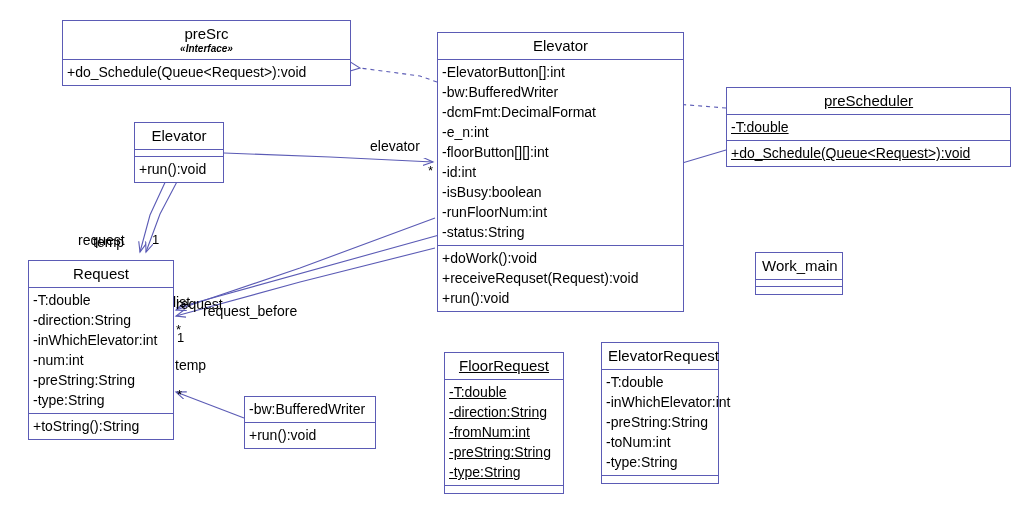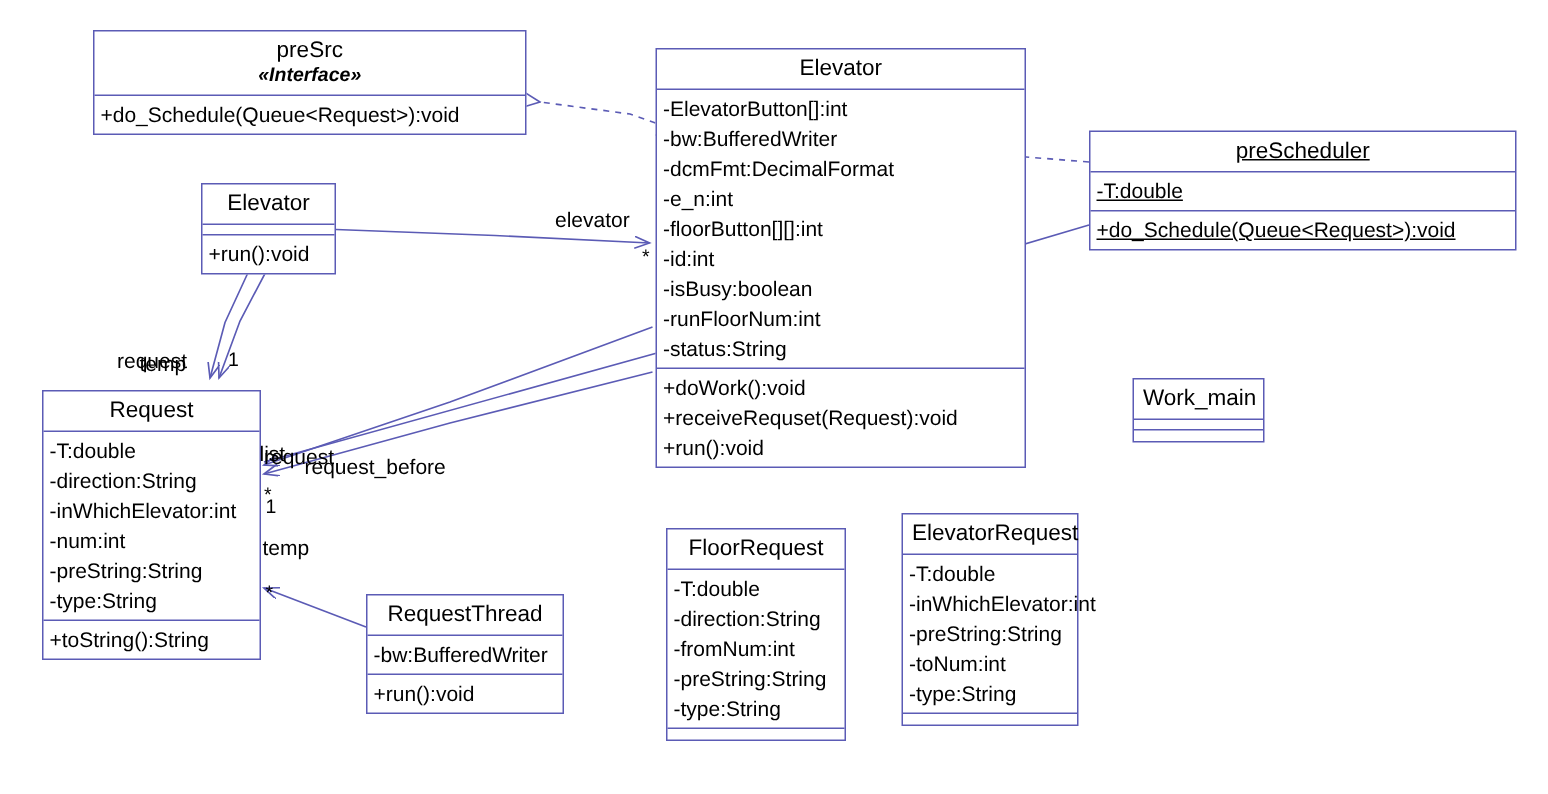--- a/index.html
+++ b/index.html
@@ -30,21 +30,21 @@
     box-sizing: border-box;
     text-align: center;
     font-size: 15px;
     color: #000000;
     padding: 4px 6px 5px 6px;
     line-height: 1.15;
     border-bottom: 1px solid #5b5bb5;
   }
   .uml-stereotype {
     display: block;
-    font-size: 13px;
+    font-size: 10px;
     font-style: italic;
     font-weight: bold;
     line-height: 1.1;
     margin-top: 1px;
   }
   .uml-compartment {
     box-sizing: border-box;
     padding: 2px 3px 3px 4px;
     border-bottom: 1px solid #5b5bb5;
   }
@@ -228,32 +228,29 @@
 
   <div class="uml-class" style="left:755px; top:252px; width:88px;">
     <div class="uml-name">
       <span>Work_main</span>
     </div>
     <div class="uml-compartment empty"></div>
     <div class="uml-compartment empty"></div>
   </div>
 
   <div class="uml-class" style="left:244px; top:396px; width:132px;">
-    <div class="uml-name">
-      <span>RequestThread</span>
-    </div>
     <div class="uml-compartment">
       <div class="uml-row">-bw:BufferedWriter</div>
     </div>
     <div class="uml-compartment">
       <div class="uml-row">+run():void</div>
     </div>
   </div>
 
-  <div class="uml-class" style="left:444px; top:352px; width:120px;">
+  <div class="uml-class" style="left:444px; top:352px; width:120px;text-decoration:underline;">
     <div class="uml-name">
       <span>FloorRequest</span>
     </div>
     <div class="uml-compartment">
       <div class="uml-row">-T:double</div>
       <div class="uml-row">-direction:String</div>
       <div class="uml-row">-fromNum:int</div>
       <div class="uml-row">-preString:String</div>
       <div class="uml-row">-type:String</div>
     </div>

